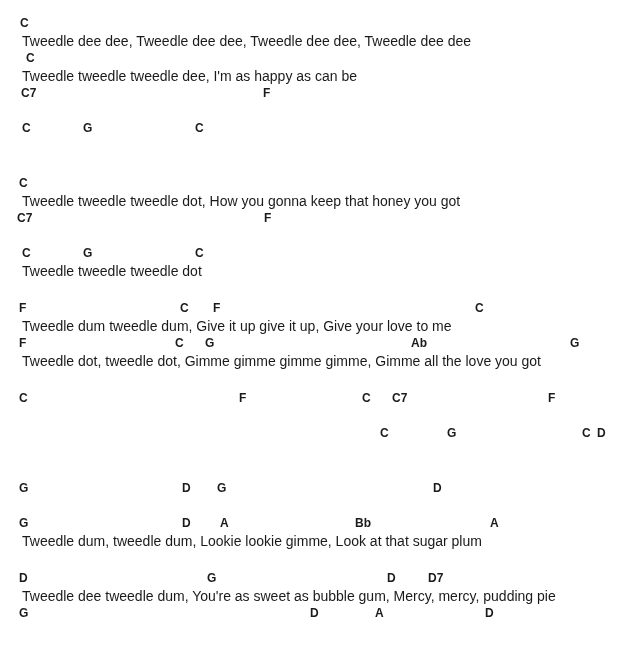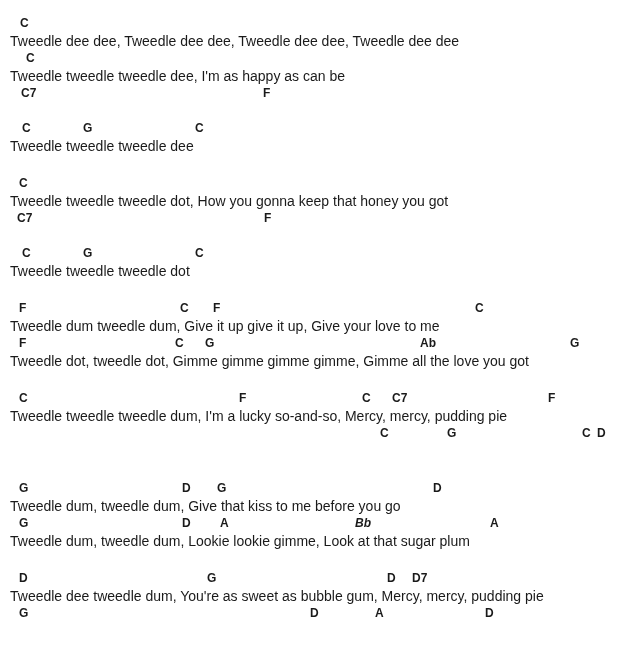--- a/index.html
+++ b/index.html
@@ -36,20 +36,21 @@
     font-weight: bold;
     white-space: pre;
     letter-spacing: 0.2px;
   }
   .lyric {
     height: 18px;
     line-height: 18px;
     font-size: 14px;
     padding-left: 10px;
     white-space: pre;
+    margin-left: 12px;
   }
 </style>
 </head>
 <body>
 
 <main class="sheet">
     <div class="section">
       <div class="pair">
         <div class="chords">
           <span class="chord" style="left: 20px;">C</span>
@@ -67,21 +68,20 @@
           <span class="chord" style="left: 21px;">C7</span>
           <span class="chord" style="left: 263px;">F</span>
         </div>
       </div>
       <div class="pair">
         <div class="chords">
           <span class="chord" style="left: 22px;">C</span>
           <span class="chord" style="left: 83px;">G</span>
           <span class="chord" style="left: 195px;">C</span>
         </div>
-        <div class="lyric">Tweedle tweedle tweedle dee</div>
       </div>
     </div>
     <div class="section">
       <div class="pair">
         <div class="chords">
           <span class="chord" style="left: 19px;">C</span>
         </div>
         <div class="lyric">Tweedle tweedle tweedle dot, How you gonna keep that honey you got</div>
       </div>
       <div class="pair">
@@ -107,74 +107,72 @@
           <span class="chord" style="left: 213px;">F</span>
           <span class="chord" style="left: 475px;">C</span>
         </div>
         <div class="lyric">Tweedle dum tweedle dum, Give it up give it up, Give your love to me</div>
       </div>
       <div class="pair">
         <div class="chords">
           <span class="chord" style="left: 19px;">F</span>
           <span class="chord" style="left: 175px;">C</span>
           <span class="chord" style="left: 205px;">G</span>
-          <span class="chord" style="left: 420px; text-align: right;">Ab</span>
+          <span class="chord" style="left: 411px; text-align: right;">Ab</span>
           <span class="chord" style="left: 570px;">G</span>
         </div>
         <div class="lyric">Tweedle dot, tweedle dot, Gimme gimme gimme gimme, Gimme all the love you got</div>
       </div>
     </div>
     <div class="section">
       <div class="pair">
         <div class="chords">
           <span class="chord" style="left: 19px;">C</span>
           <span class="chord" style="left: 239px;">F</span>
           <span class="chord" style="left: 362px;">C</span>
           <span class="chord" style="left: 392px;">C7</span>
           <span class="chord" style="left: 548px;">F</span>
         </div>
-        <div class="lyric">Tweedle tweedle tweedle dum, I'm a lucky so-and-so, Mercy, mercy, pudding pie</div>
       </div>
       <div class="pair">
         <div class="chords">
           <span class="chord" style="left: 380px;">C</span>
           <span class="chord" style="left: 447px;">G</span>
           <span class="chord" style="left: 582px;">C</span>
           <span class="chord" style="left: 597px;">D</span>
         </div>
       </div>
     </div>
     <div class="section">
       <div class="pair">
         <div class="chords">
           <span class="chord" style="left: 19px;">G</span>
           <span class="chord" style="left: 182px;">D</span>
           <span class="chord" style="left: 217px;">G</span>
           <span class="chord" style="left: 433px;">D</span>
         </div>
-        <div class="lyric">Tweedle dum, tweedle dum, Give that kiss to me before you go</div>
       </div>
       <div class="pair">
         <div class="chords">
           <span class="chord" style="left: 19px;">G</span>
           <span class="chord" style="left: 182px;">D</span>
           <span class="chord" style="left: 220px;">A</span>
-          <span class="chord" style="left: 355px; font-style: italic;">Bb</span>
+          <span class="chord" style="left: 355px;">Bb</span>
           <span class="chord" style="left: 490px;">A</span>
         </div>
         <div class="lyric">Tweedle dum, tweedle dum, Lookie lookie gimme, Look at that sugar plum</div>
       </div>
     </div>
     <div class="section">
       <div class="pair">
         <div class="chords">
           <span class="chord" style="left: 19px;">D</span>
           <span class="chord" style="left: 207px;">G</span>
           <span class="chord" style="left: 387px;">D</span>
-          <span class="chord" style="left: 412px;">D7</span>
+          <span class="chord" style="left: 428px;">D7</span>
         </div>
         <div class="lyric">Tweedle dee tweedle dum, You're as sweet as bubble gum, Mercy, mercy, pudding pie</div>
       </div>
       <div class="pair">
         <div class="chords">
           <span class="chord" style="left: 19px;">G</span>
           <span class="chord" style="left: 310px;">D</span>
           <span class="chord" style="left: 375px;">A</span>
           <span class="chord" style="left: 485px;">D</span>
         </div>

